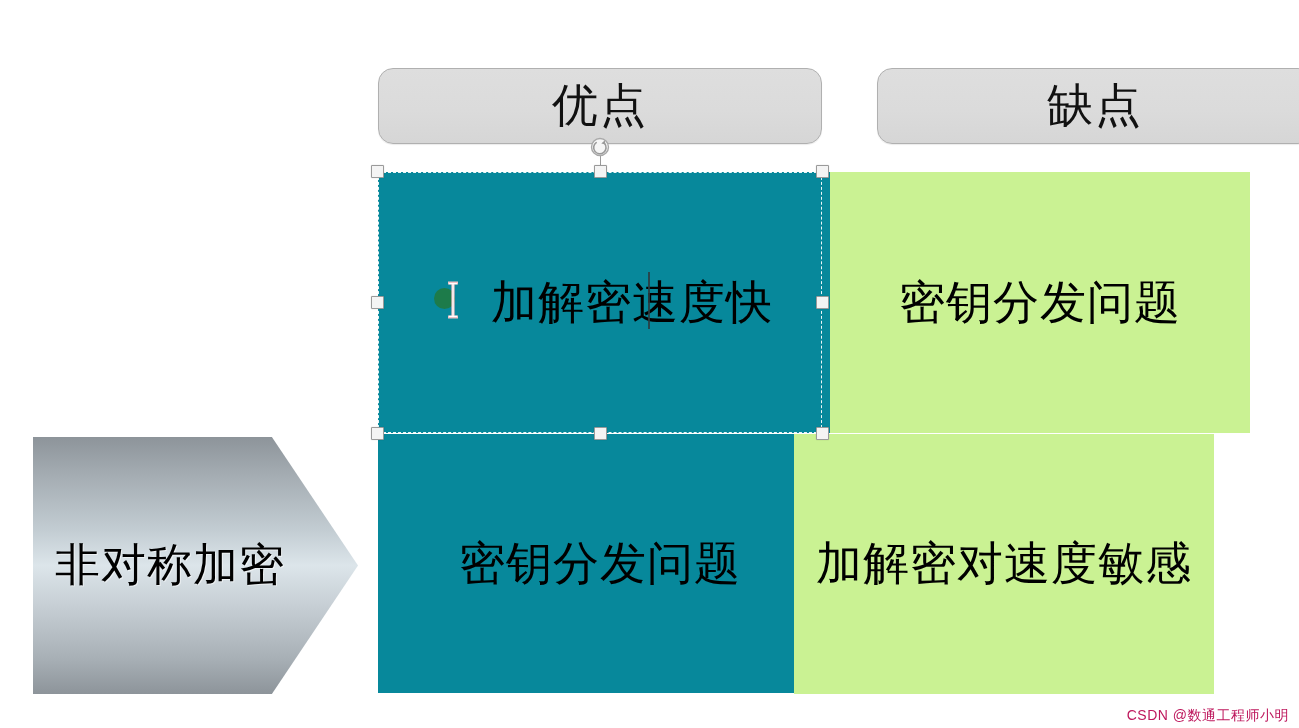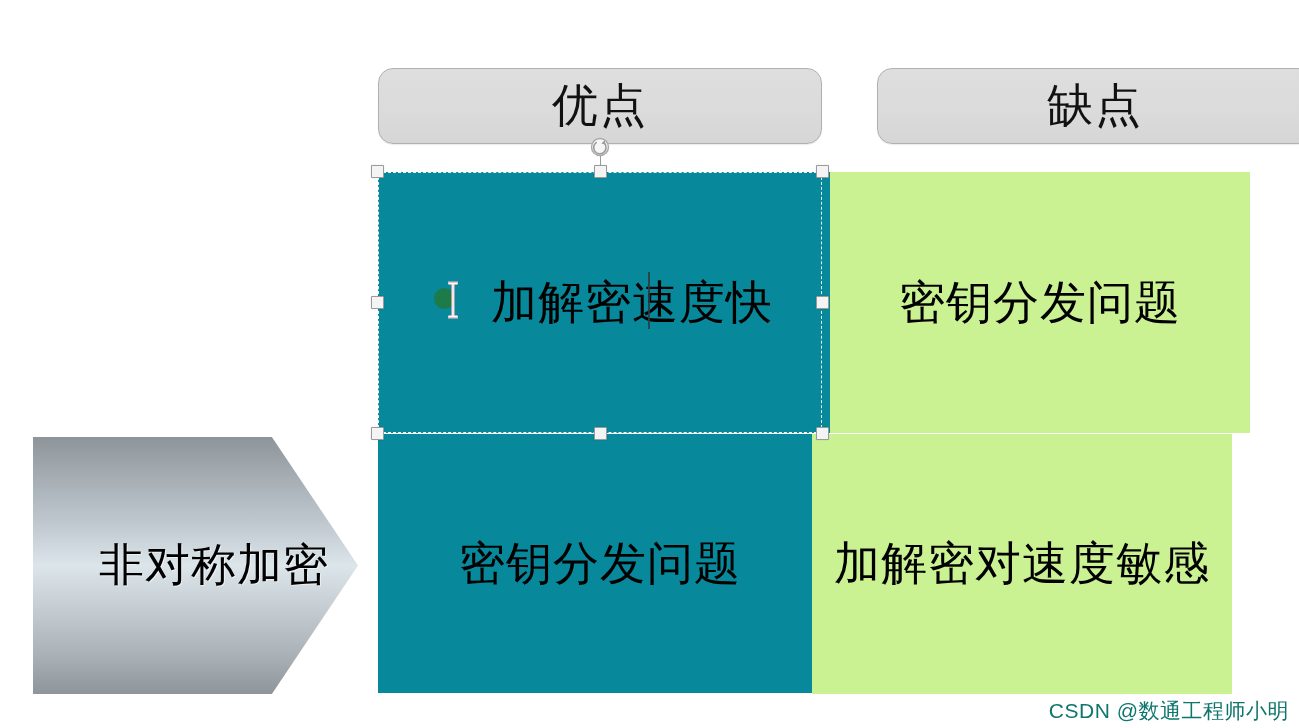--- a/index.html
+++ b/index.html
@@ -57,41 +57,41 @@
     font-size: 45px;
     line-height: 1;
     letter-spacing: 1px;
     text-shadow: 1px 1px 0 rgba(255,255,255,0.55);
   }
   .chevron > .chev-label {
     padding-left: 22px;
     white-space: nowrap;
   }
   #chevron-symmetric { left: 33px; top: 172px; width: 325px; height: 252px; }
-  #chevron-asymmetric { left: 33px; top: 437px; width: 325px; height: 257px; padding-left: 44px; }
+  #chevron-asymmetric { left: 33px; top: 437px; width: 325px; height: 257px; }
 
   
   .cell {
     position: absolute;
     box-sizing: border-box;
     display: flex;
     align-items: center;
     justify-content: center;
     color: #000000;
     font-size: 46px;
     line-height: 1;
     letter-spacing: 1px;
   }
   .cell.teal { background: #07889b; }
   .cell.green { background: #caf293; }
 
   #cell-sym-pro  { left: 378px; top: 172px; width: 508px; height: 261px; text-align: center; }
   #cell-sym-con  { left: 830px; top: 172px; width: 420px; height: 261px; }
   #cell-asym-pro { left: 378px; top: 434px; width: 444px; height: 259px; }
-  #cell-asym-con { left: 812px; top: 434px; width: 420px; height: 260px; }
+  #cell-asym-con { left: 794px; top: 434px; width: 420px; height: 260px; }
 
   
   .caret {
     position: absolute;
     left: 648px;
     top: 272px;
     width: 2px;
     height: 57px;
     background: #2b3b3f;
     opacity: .85;
@@ -160,22 +160,22 @@
     top: 281px;
     width: 16px;
     height: 38px;
   }
 
   
   #watermark {
     position: absolute;
     right: 10px;
     bottom: 3px;
-    color: #0f766e;
-    font-size: 21px;
+    color: #be185d;
+    font-size: 14px;
     font-family: "Liberation Sans", sans-serif;
     letter-spacing: .5px;
     white-space: nowrap;
   }
 </style>
 </head>
 <body>
 
 <div id="slide">
 

